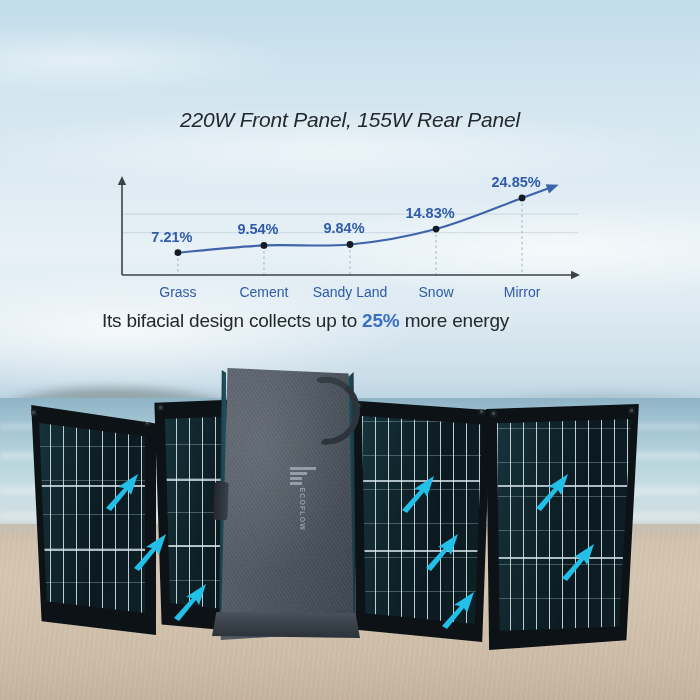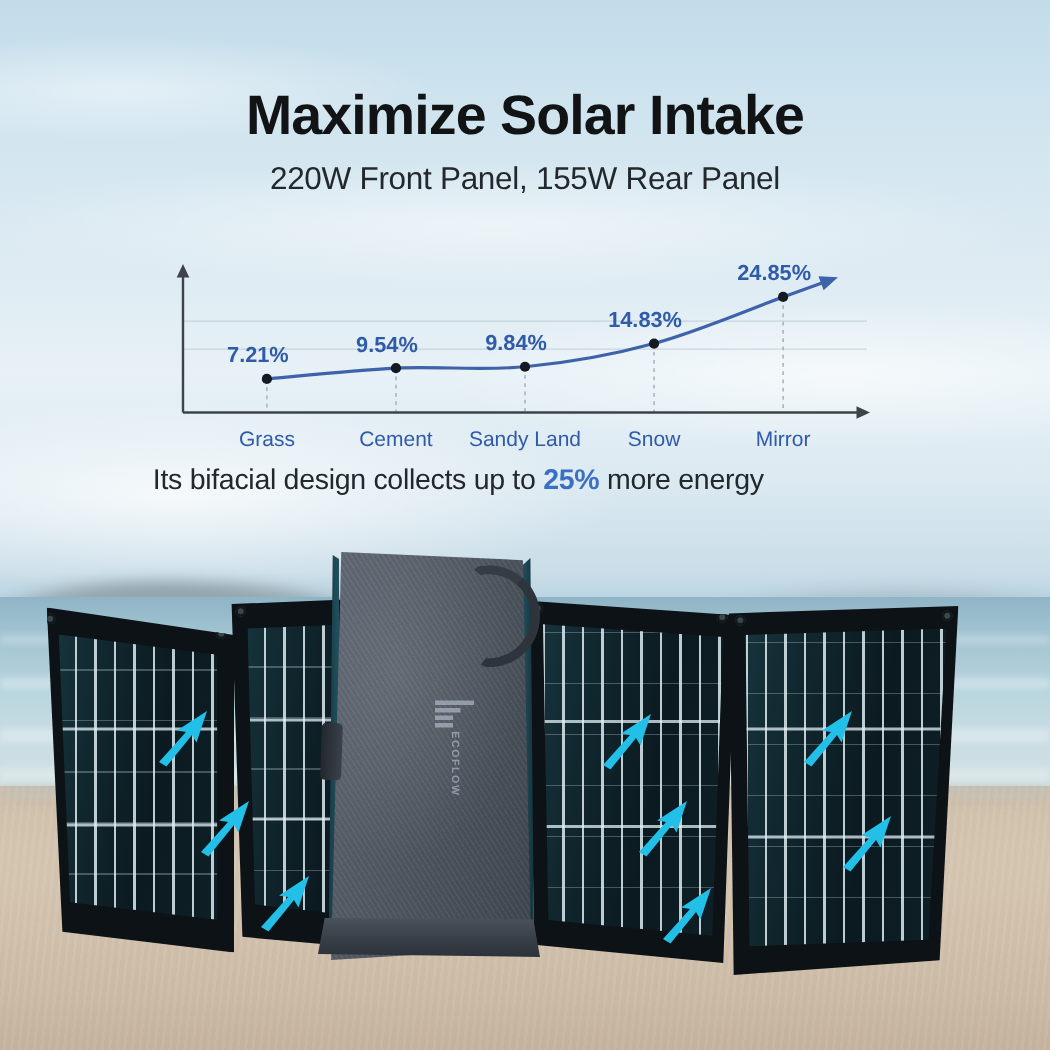--- a/index.html
+++ b/index.html
@@ -193,21 +193,21 @@
 
   
   .top-overlay { position:absolute; left:0; top:0; width:700px; height:350px; }
 
   .title {
     position:absolute; left:0; top:56px; width:700px; text-align:center;
     font-size:37px; font-weight:700; color:#111315; letter-spacing:-.6px;
   }
   .subtitle {
     position:absolute; left:0; top:108px; width:700px; text-align:center;
-    font-size:21px; font-weight:400; color:#23282c; letter-spacing:-.2px;
+    font-size:21px; font-weight:400; color:#23282c; letter-spacing:-.2px;font-style:italic;
   }
 
   .chart { position:absolute; left:100px; top:170px; width:500px; height:135px; }
   .chart svg { display:block; }
 
   .caption {
     position:absolute; left:0; top:310px; width:611px; text-align:center;
     font-size:19px; color:#23282c; letter-spacing:-.2px;
   }
   .caption .hl { color:#3a6fc4; font-weight:700; }
@@ -329,21 +329,20 @@
       </div>
       <div class="arrow" style="left:556px; top:538px;">
         <svg viewBox="0 0 44 44">
             <path d="M6 40 L24 20 L18 19 L38 6 L31 27 L28 22 L11 43 Z" fill="#22bfe8"></path>
           </svg>
       </div>
     </div>
   </div>
 
   <div class="top-overlay">
-    <div class="title">Maximize Solar Intake</div>
     <div class="subtitle">220W Front Panel, 155W Rear Panel</div>
 
     <div class="chart">
       <svg id="chart-svg" width="500" height="135" viewBox="0 0 500 135">
           <line x1="22" y1="44.1" x2="478" y2="44.1" stroke="#9fb3c0" stroke-width="0.9" opacity="0.45"></line>
           <line x1="22" y1="62.7" x2="478" y2="62.7" stroke="#9fb3c0" stroke-width="0.9" opacity="0.45"></line>
           <line x1="77.9245283018868" y1="82.649" x2="77.9245283018868" y2="105" stroke="#94a6b3" stroke-width="1" stroke-dasharray="2.5 3" opacity="0.85"></line>
           <line x1="163.96226415094338" y1="75.426" x2="163.96226415094338" y2="105" stroke="#94a6b3" stroke-width="1" stroke-dasharray="2.5 3" opacity="0.85"></line>
           <line x1="250" y1="74.496" x2="250" y2="105" stroke="#94a6b3" stroke-width="1" stroke-dasharray="2.5 3" opacity="0.85"></line>
           <line x1="336.0377358490566" y1="59.027" x2="336.0377358490566" y2="105" stroke="#94a6b3" stroke-width="1" stroke-dasharray="2.5 3" opacity="0.85"></line>

